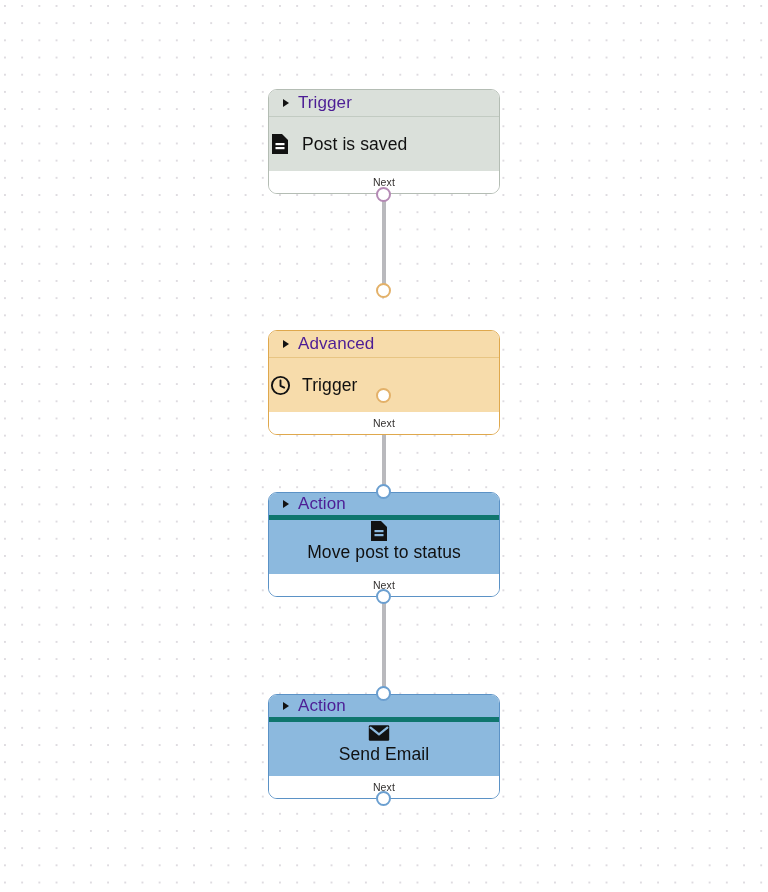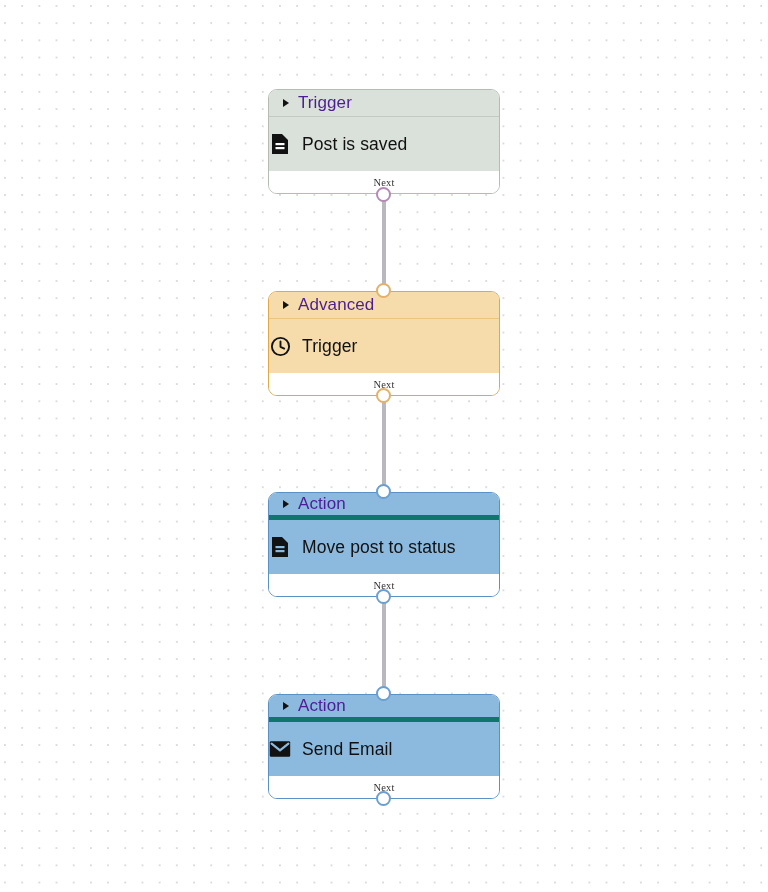--- a/index.html
+++ b/index.html
@@ -57,21 +57,21 @@
     position: absolute;
     left: 268px;
     width: 232px;
     box-sizing: border-box;
     border-radius: 9px;
     background: #ffffff;
     overflow: hidden;
     z-index: 4;
   }
   .node.green { border: 1.4px solid #b4bdb4; }
-  .node.tan   { border: 1.4px solid #dfa84d; }
+  .node.tan   { border: 1.4px solid #dfa84d; margin-top: 39px; }
   .node.blue  { border: 1.4px solid #5b92c6; }
 
   .node-header {
     height: 27px;
     display: flex;
     align-items: center;
     padding-left: 14px;
     box-sizing: border-box;
     font-size: 17px;
     color: #4c1d95;
@@ -93,21 +93,21 @@
 
   .node-body {
     height: 54px;
     display: flex;
     align-items: center;
     padding-left: 0;
     box-sizing: border-box;
   }
   .green .node-body { background: #dae0da; }
   .tan   .node-body { background: #f7dcab; }
-  .blue  .node-body { background: #8cb9de; }
+  .blue  .node-body { background: #8cb9de; flex-direction: column; }
 
   .node-icon {
     width: 22px;
     height: 22px;
     flex: none;
     margin-right: 11px;
     display: flex;
     align-items: center;
     justify-content: center;
   }
@@ -120,21 +120,20 @@
 
   .node-footer {
     height: 22px;
     background: #ffffff;
     display: flex;
     align-items: center;
     justify-content: center;
     font-size: 10.5px;
     color: #33302f;
     letter-spacing: 0.15px;
-    font-family: Liberation Serif, serif;
   }
 </style>
 </head>
 <body>
 
 <div id="canvas">
 
   <div class="edge" style="top:190px;height:98px;"></div>
   <div class="edge" style="top:391px;height:99px;"></div>
   <div class="edge" style="top:592px;height:99px;"></div>

